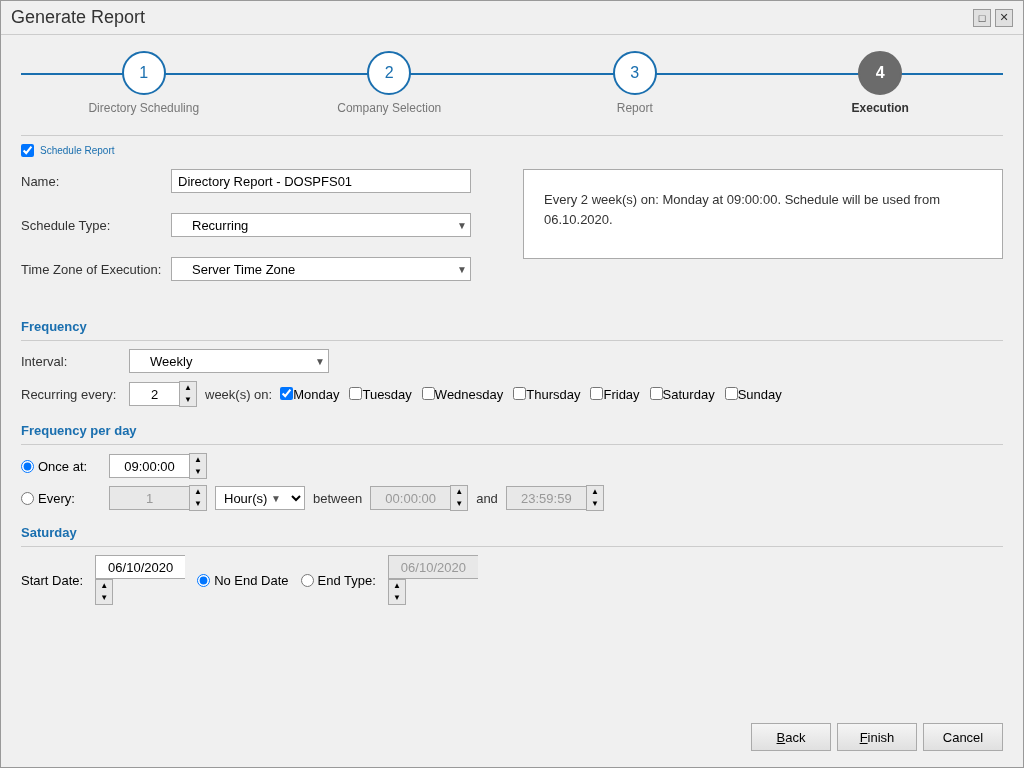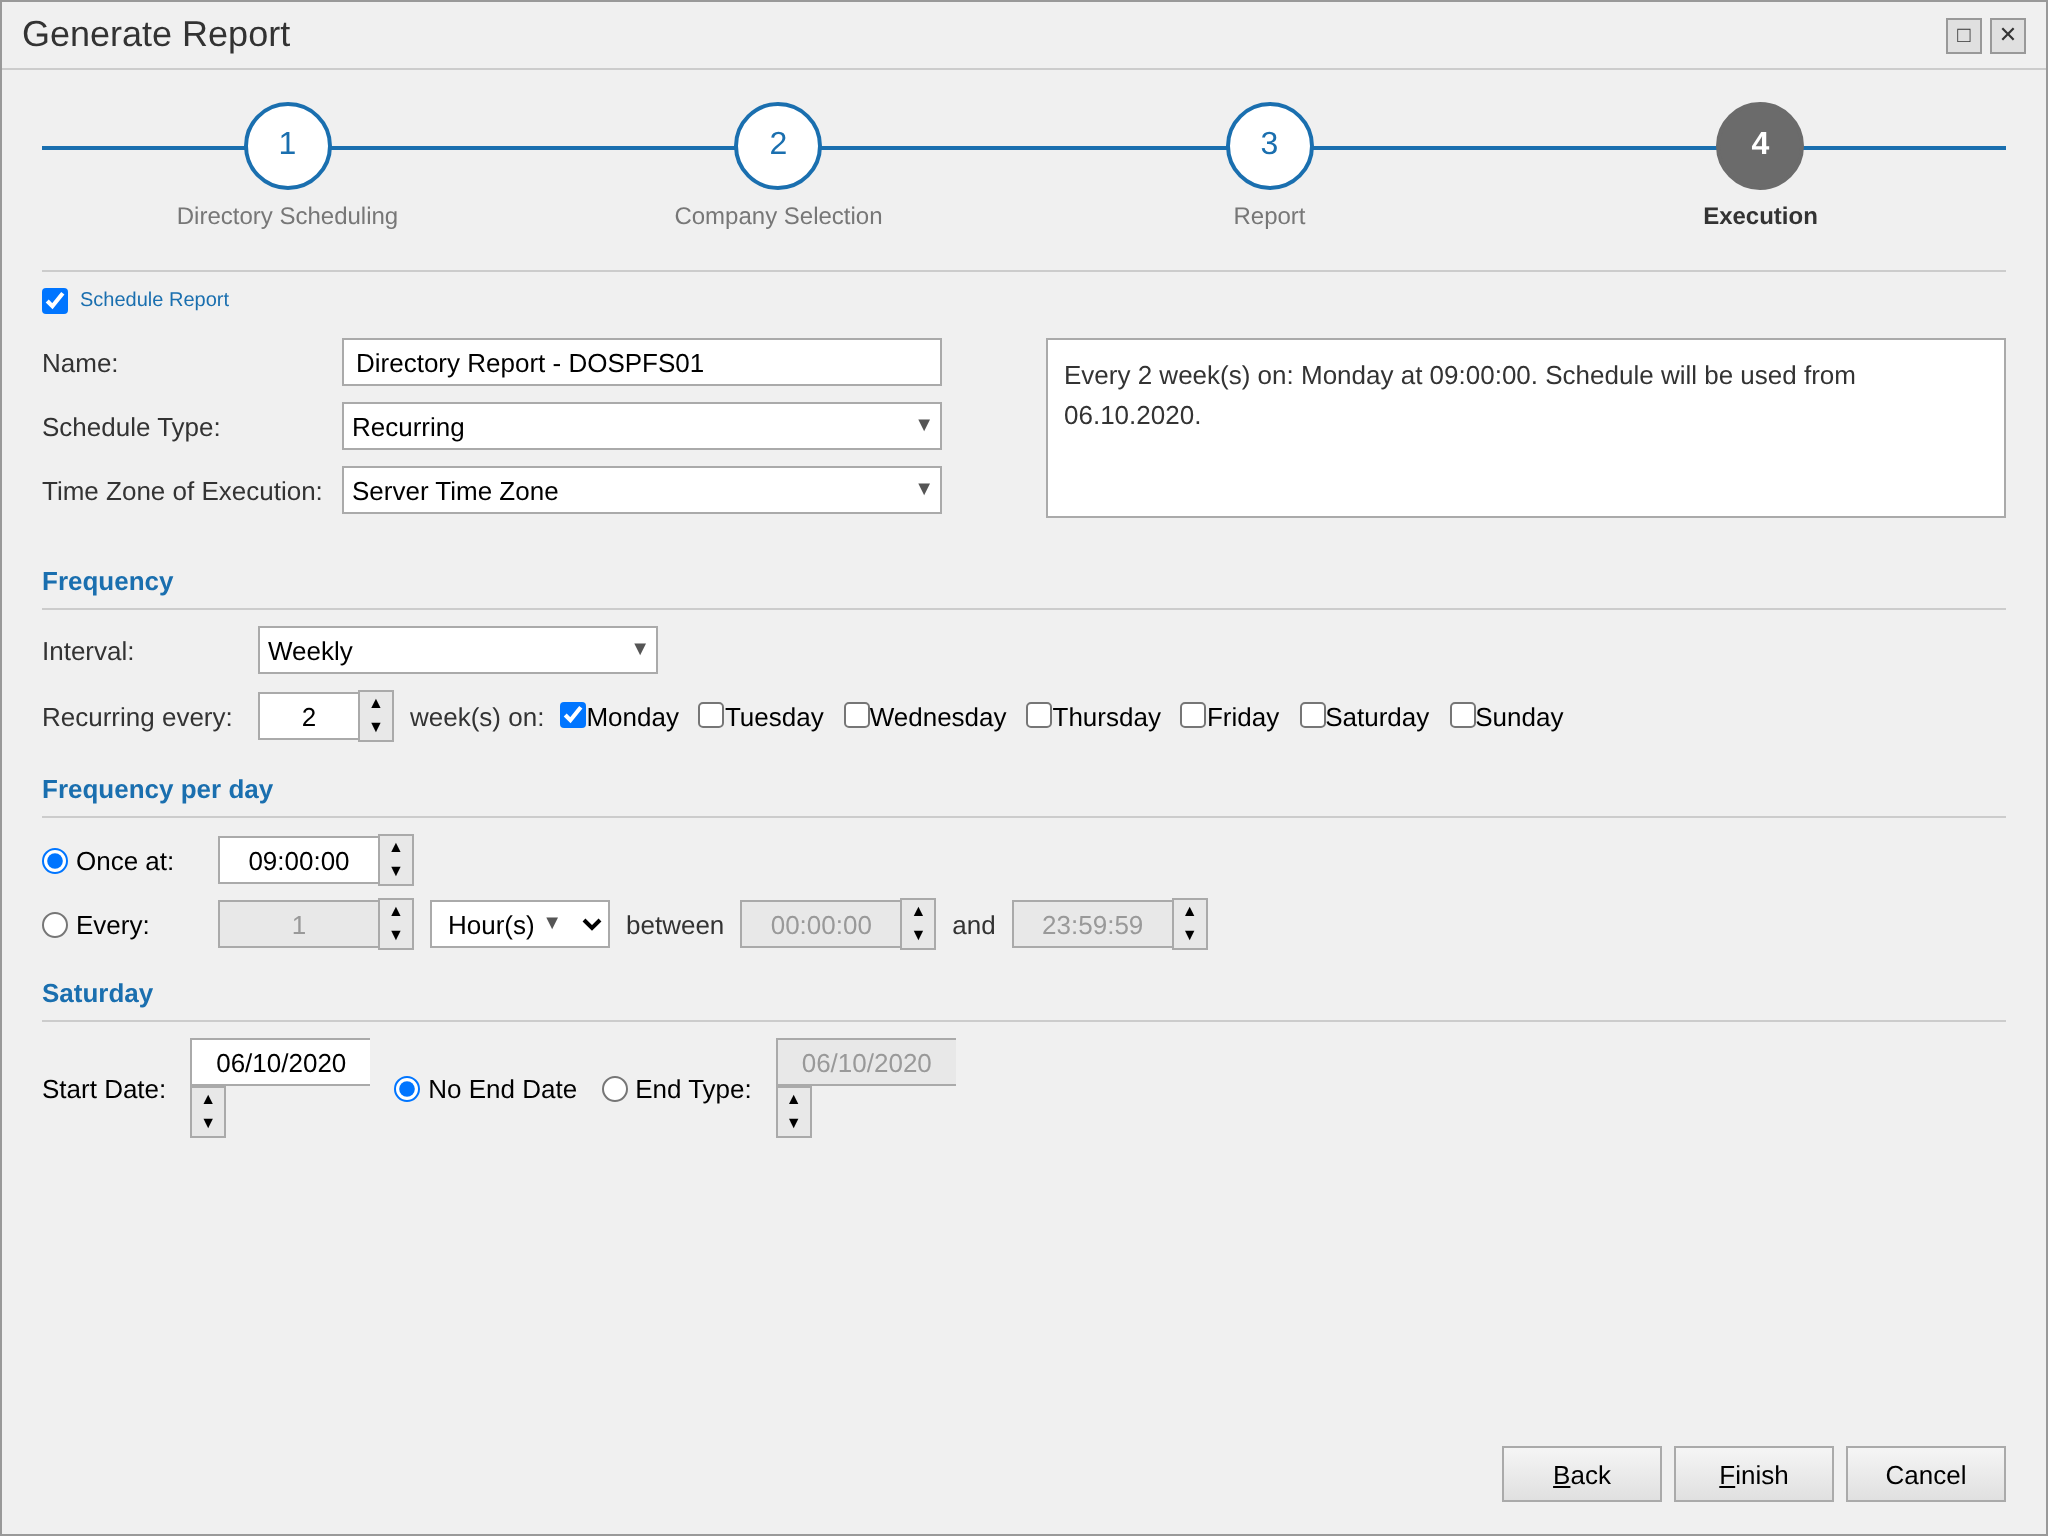--- a/index.html
+++ b/index.html
@@ -21,29 +21,29 @@
     .step-label { font-size: 12px; color: #777; text-align: center; }
     .step-label.active { color: #333; font-weight: bold; }
     
     
     .schedule-check { display: flex; align-items: center; gap: 6px; margin-bottom: 12px; }
     .schedule-check label { font-size: 10px; font-weight: normal; color: #1a6faf; }
     
     
     .form-section { display: flex; gap: 16px; margin-bottom: 10px; }
     .form-left { flex: 1; }
-    .form-row { display: flex; align-items: center; margin-bottom: 8px; }
+    .form-row { display: flex; align-items: center; margin-bottom: 20px; }
     .form-label { width: 150px; color: #333; }
     .form-input { height: 24px; border: 1px solid #aaa; background: #fff; padding: 2px 6px; font-size: 13px; }
     .form-input-full { width: 300px; }
     .form-select-wrap { position: relative; display: inline-block; }
-    .form-select { height: 24px; border: 1px solid #aaa; background: #fff; padding: 2px 4px; font-size: 13px; appearance: none; width: 300px; padding-right: 20px; }
+    .form-select { height: 24px; border: 1px solid #aaa; background: #fff; padding: 2px 20px; font-size: 13px; appearance: none; width: 300px; padding-right: 20px; }
     .select-arrow { position: absolute; right: 4px; top: 50%; transform: translateY(-50%); pointer-events: none; font-size: 10px; color: #555; }
     .form-right { width: 480px; }
-    .info-box { border: 1px solid #aaa; background: #fff; padding: 8px; font-size: 13px; color: #333; line-height: 1.5; min-height: 90px; }
+    .info-box { border: 1px solid #aaa; background: #fff; padding: 20px; font-size: 13px; color: #333; line-height: 1.5; min-height: 90px; }
     
     
     .section-header { color: #1a6faf; font-weight: bold; margin: 8px 0 6px 0; font-size: 13px; }
     
     
     .freq-row { display: flex; align-items: center; gap: 8px; margin-bottom: 8px; }
     .freq-label { color: #333; min-width: 100px; }
     
     .spinbox { display: inline-flex; align-items: center; }
     .spinbox input { width: 50px; height: 24px; border: 1px solid #aaa; border-right: none; text-align: center; font-size: 13px; background: #fff; }

